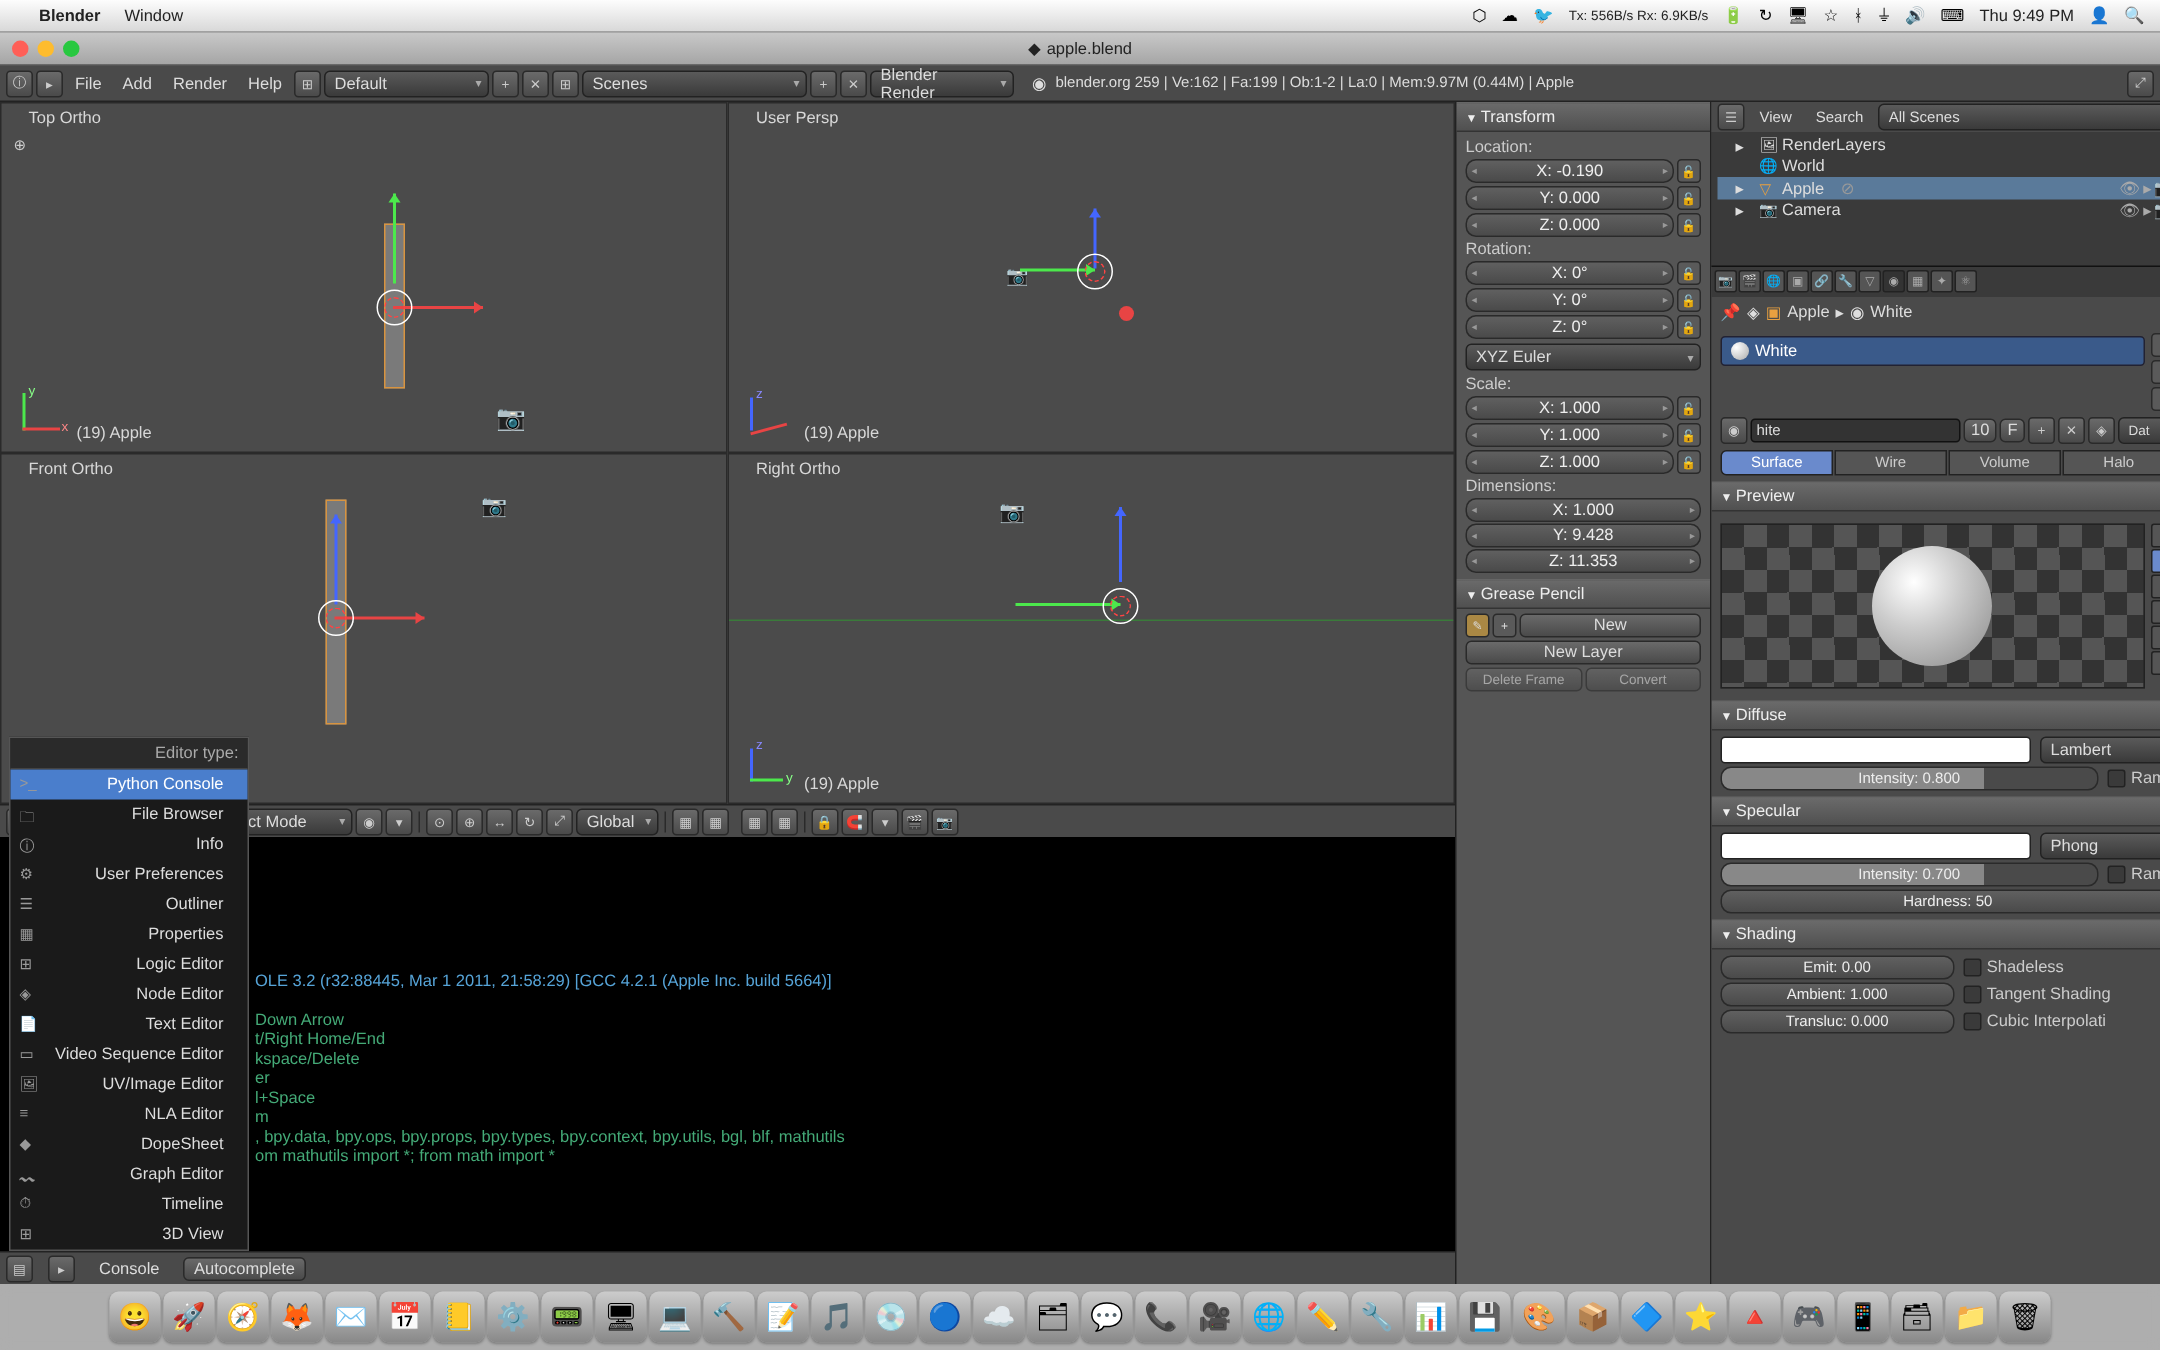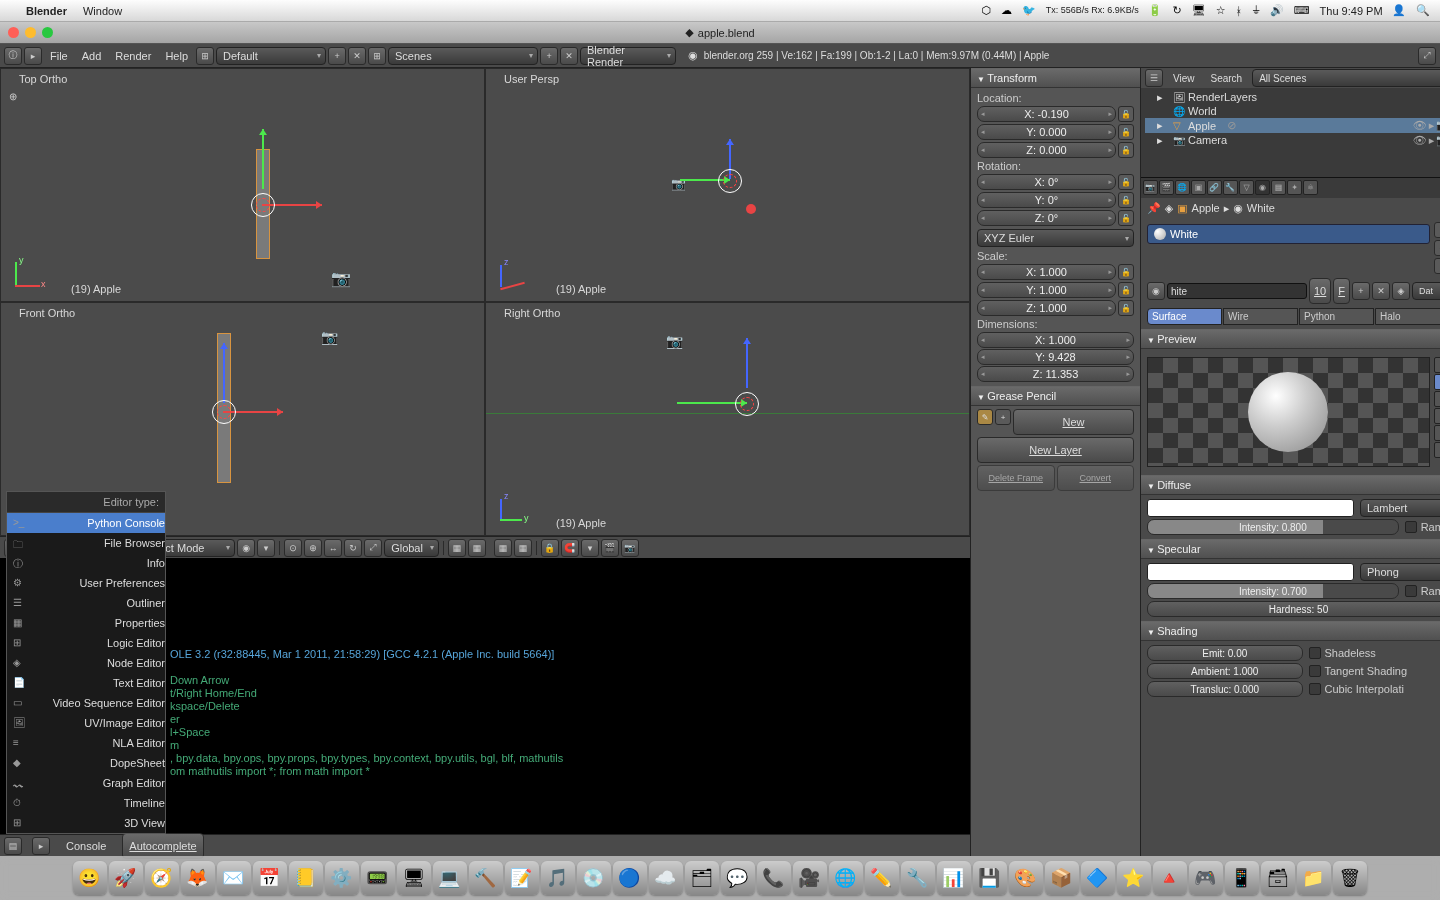--- a/index.html
+++ b/index.html
@@ -15,33 +15,33 @@
 
 
 .titlebar { height:22px; background:linear-gradient(#c8c8c8,#a5a5a5); display:flex; align-items:center; justify-content:center; position:relative; border-bottom:1px solid #555; }
 .titlebar .lights { position:absolute; left:8px; display:flex; gap:6px; }
 .titlebar .light { width:11px; height:11px; border-radius:50%; }
 .titlebar .r { background:#ff5f57; } .titlebar .y { background:#febc2e; } .titlebar .g { background:#28c840; }
 .titlebar .title { color:#222; display:flex; align-items:center; gap:4px; }
 
 
 .btool { height:24px; background:#4a4a4a; border-bottom:1px solid #222; display:flex; align-items:center; padding:0 4px; gap:2px; color:#ccc; }
-.btn { background:linear-gradient(#6a6a6a,#4a4a4a); border:1px solid #2a2a2a; border-radius:4px; padding:2px 6px; color:#ddd; display:inline-flex; align-items:center; gap:3px; height:26px;text-decoration:underline; }
+.btn { background:linear-gradient(#6a6a6a,#4a4a4a); border:1px solid #2a2a2a; border-radius:4px; padding:2px 6px; color:#ddd; display:inline-flex; align-items:center; gap:3px; height:16px; }
 .dropdown { background:linear-gradient(#5a5a5a,#3a3a3a); border:1px solid #222; border-radius:4px; padding:2px 18px 2px 6px; color:#ddd; position:relative; height:18px; display:inline-flex; align-items:center; }
 .dropdown::after { content:'▾'; position:absolute; right:4px; font-size:8px; color:#aaa; }
 .menuword { padding:2px 6px; color:#ddd; }
 .iconbtn { width:18px; height:18px; background:linear-gradient(#6a6a6a,#4a4a4a); border:1px solid #2a2a2a; border-radius:3px; display:inline-flex; align-items:center; justify-content:center; color:#ccc; font-size:9px; }
 
 
 .workspace { position:absolute; top:68px; bottom:44px; left:0; right:0; display:flex; }
 .viewports { flex:0 0 970px; position:relative; background:#4b4b4b; }
 .vp-grid { display:grid; grid-template-columns:1fr 1fr; grid-template-rows:1fr 1fr; height:calc(100% - 320px); }
 .vp { position:relative; border:1px solid #2a2a2a; background:#4b4b4b; overflow:hidden; }
 .vp .label { position:absolute; top:4px; left:18px; color:#d8d8d8; font-size:11px; }
-.vp .objlabel { position:absolute; bottom:6px; left:50px; color:#d8d8d8; font-size:11px;margin-left:20px; }
+.vp .objlabel { position:absolute; bottom:6px; left:50px; color:#d8d8d8; font-size:11px; }
 .vp .axis-gizmo { position:absolute; bottom:14px; left:14px; width:40px; height:40px; }
 .axisline { position:absolute; bottom:0; left:0; }
 .ax-x { width:25px; height:2px; background:#e84444; } 
 .ax-y { width:2px; height:25px; background:#4ce84c; bottom:0; }
 .vp .cursor { position:absolute; width:24px; height:24px; border:1px solid #fff; border-radius:50%; }
 .vp .cursor::before { content:''; position:absolute; inset:4px; border:1px dashed #f44; border-radius:50%; }
 .arrow-r { position:absolute; width:60px; height:2px; background:#e84444; }
 .arrow-r::after{content:'';position:absolute;right:-4px;top:-3px;border:4px solid transparent;border-left:6px solid #e84444;}
 .arrow-g { position:absolute; width:2px; height:60px; background:#4ce84c; }
 .arrow-g::after{content:'';position:absolute;top:-4px;left:-3px;border:4px solid transparent;border-bottom:6px solid #4ce84c;}
@@ -56,21 +56,21 @@
 
 
 .console { position:absolute; left:0; right:0; bottom:22px; height:276px; background:#000; color:#5a8; font-family:'Courier New',monospace; font-size:12px; padding:90px 10px 10px 170px; overflow:hidden; line-height:13px; }
 .console .l1 { color:#56a4d8; }
 .console .l2 { color:#4a7; }
 .console-bar { position:absolute; left:0; right:0; bottom:0; height:22px; background:#4a4a4a; border-top:1px solid #222; display:flex; align-items:center; padding:0 4px; gap:10px; }
 
 
 .editor-menu { position:absolute; left:6px; bottom:22px; width:160px; background:#1a1a1a; border:1px solid #555; z-index:100;text-align:right; }
 .editor-menu .hdr { background:#2a2a2a; color:#aaa; padding:4px 6px; border-bottom:1px solid #444; }
-.editor-menu .mi { padding:4px 0 4px 26px; color:#ddd; position:relative; }
+.editor-menu .mi { padding:4px 16px 4px 26px; color:#ddd; position:relative; }
 .editor-menu .mi.sel { background:#4a7ecc; color:#fff; }
 .editor-menu .mi::before { content:attr(data-icon); position:absolute; left:6px; font-size:10px; color:#999; }
 
 
 .npanel { flex:0 0 170px; background:#555; border-left:1px solid #222; overflow:hidden; color:#ddd; font-size:10px; }
 .npanel .sect-hdr { background:linear-gradient(#6a6a6a,#505050); padding:3px 6px; color:#eee; border-top:1px solid #666; border-bottom:1px solid #333; }
 .npanel .sect-hdr::before { content:'▼ '; font-size:8px; }
 .npanel .grp { padding:3px 6px; }
 .npanel .lbl { color:#ccc; padding:1px 0; }
 .numfield { background:linear-gradient(#606060,#4a4a4a); border:1px solid #2a2a2a; border-radius:7px; padding:1px 8px; color:#eee; text-align:center; margin:1px 0; position:relative; height:16px; display:flex; align-items:center; justify-content:center; }
@@ -93,21 +93,21 @@
 
 .props { flex:1; background:#4a4a4a; overflow:hidden; display:flex; flex-direction:column; }
 .props-tabs { height:20px; background:#3a3a3a; display:flex; padding:2px; gap:1px; }
 .props-tabs .t { width:15px; height:15px; background:#555; border:1px solid #222; border-radius:2px; font-size:8px; display:flex; align-items:center; justify-content:center; color:#aaa; }
 .props-tabs .t.active { background:#333; }
 .props-bc { height:20px; display:flex; align-items:center; padding:0 6px; gap:4px; color:#ddd; font-size:10px; }
 .props-body { flex:1; overflow:hidden; padding:4px 6px; }
 .mat-slot { background:#3a5a8a; border:1px solid #223; border-radius:3px; padding:3px 6px; margin:2px 0; display:flex; align-items:center; gap:4px; color:#fff; }
 .mat-slot .ball { width:12px; height:12px; border-radius:50%; background:radial-gradient(circle at 30% 30%,#fff,#aaa); }
 .pill-row { display:flex; gap:1px; margin:4px 0; }
-.pill { flex:1; background:#555; border:1px solid #222; padding:2px 4px; color:#ccc; font-size:10px; }
+.pill { flex:1; background:#555; border:1px solid #222; padding:2px 4px; text-align:center; color:#ccc; font-size:10px; }
 .pill.active { background:#6a8acc; color:#fff; }
 .pill:first-child { border-radius:4px 0 0 4px; } .pill:last-child { border-radius:0 4px 4px 0; }
 .preview-box { display:flex; gap:4px; padding:4px 0; }
 .preview-img { flex:1; height:110px; background:#333; border:1px solid #222; position:relative; background-image:repeating-conic-gradient(#555 0 25%,#333 0 50%); background-size:30px 30px; display:flex; align-items:center; justify-content:center; }
 .preview-img .ball3d { width:80px; height:80px; border-radius:50%; background:radial-gradient(circle at 35% 30%,#fff,#ccc 40%,#888); }
 .preview-side { width:16px; display:flex; flex-direction:column; gap:1px; }
 .preview-side .s { height:16px; background:#555; border:1px solid #222; border-radius:2px; }
 .preview-side .s.act { background:#6a8acc; }
 .colorswatch { height:18px; background:#fff; border:1px solid #222; border-radius:3px; flex:1; }
 .sliderfield { background:linear-gradient(#606060,#4a4a4a); border:1px solid #2a2a2a; border-radius:7px; padding:1px 6px; color:#eee; text-align:center; height:16px; font-size:10px; display:flex; align-items:center; justify-content:center; width:100%; }
@@ -468,21 +468,21 @@
           <span class="btn" style="padding:1px 4px;">10</span>
           <span class="btn" style="padding:1px 4px;">F</span>
           <span class="iconbtn">+</span>
           <span class="iconbtn">✕</span>
           <span class="iconbtn">◈</span>
           <span class="dropdown" style="width:38px;font-size:9px;">Dat</span>
         </div>
         <div class="pill-row">
           <div class="pill active">Surface</div>
           <div class="pill">Wire</div>
-          <div class="pill">Python</div>
+          <div class="pill">Volume</div>
           <div class="pill">Halo</div>
         </div>
 
         <div class="sect-hdr">Preview</div>
         <div class="preview-box">
           <div class="preview-img">
               <div class="ball3d"></div>
             </div>
           <div class="preview-side">
             <div class="s"></div>

